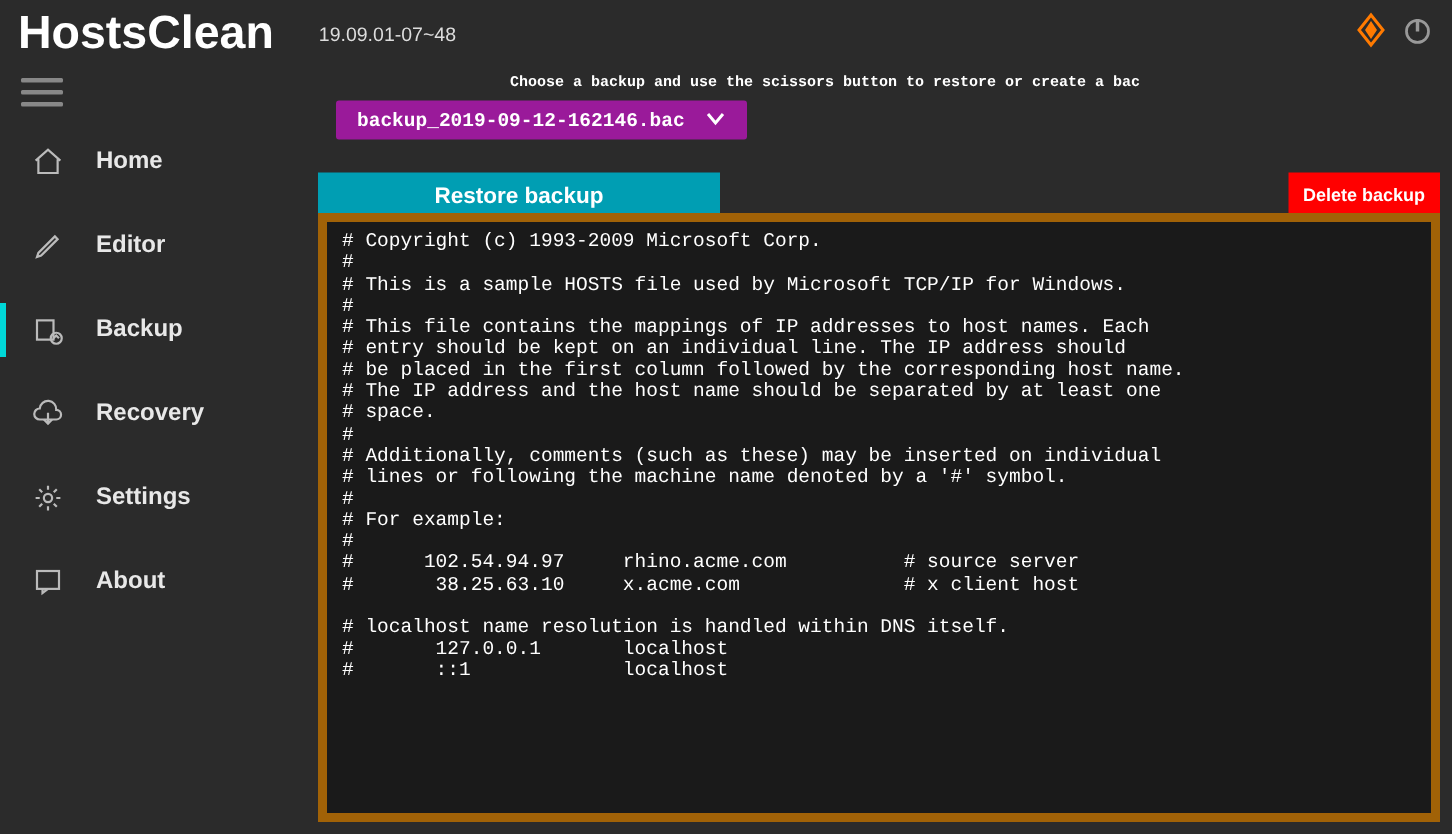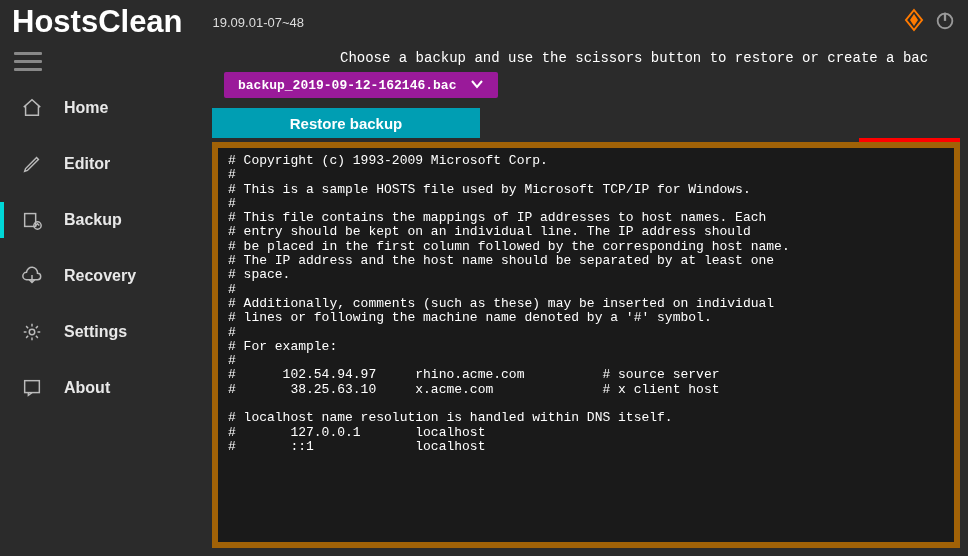--- a/index.html
+++ b/index.html
@@ -82,45 +82,44 @@
 }
 .main-area {
   position: absolute;
   left: 210px;
   right: 0;
   top: 44px;
   bottom: 0;
   padding-right: 6px;
 }
 .instruction {
-  font-size: 14px;
-  font-weight: 400;
+  font-size: 10px;
+  font-weight: 700;
   color: #fff;
   padding: 6px 0 6px 130px;
   white-space: nowrap;
   overflow: hidden;
 }
 .dropdown {
   display: inline-flex;
   align-items: center;
   background: #9a1a9a;
   height: 26px;
   padding: 0 14px;
   margin-left: 14px;
   border-radius: 2px;
   cursor: pointer;
 }
 .dropdown-label { font-size: 13px; font-weight: 700; color: #fff; }
 .dropdown-chevron { margin-left: 14px; }
 .dropdown-chevron svg { width: 14px; height: 10px; stroke: #fff; stroke-width: 2; fill: none; }
 .action-row {
   display: flex;
-  margin-top: 10px;
+  margin-top: 22px;
   gap: 0;
-  flex-direction: column;
 }
 .btn-restore {
   background: #009eb3;
   color: #fff;
   font-weight: 700;
   font-size: 15px;
   font-family: Arial, sans-serif;
   height: 30px;
   width: 268px;
   border: none;

